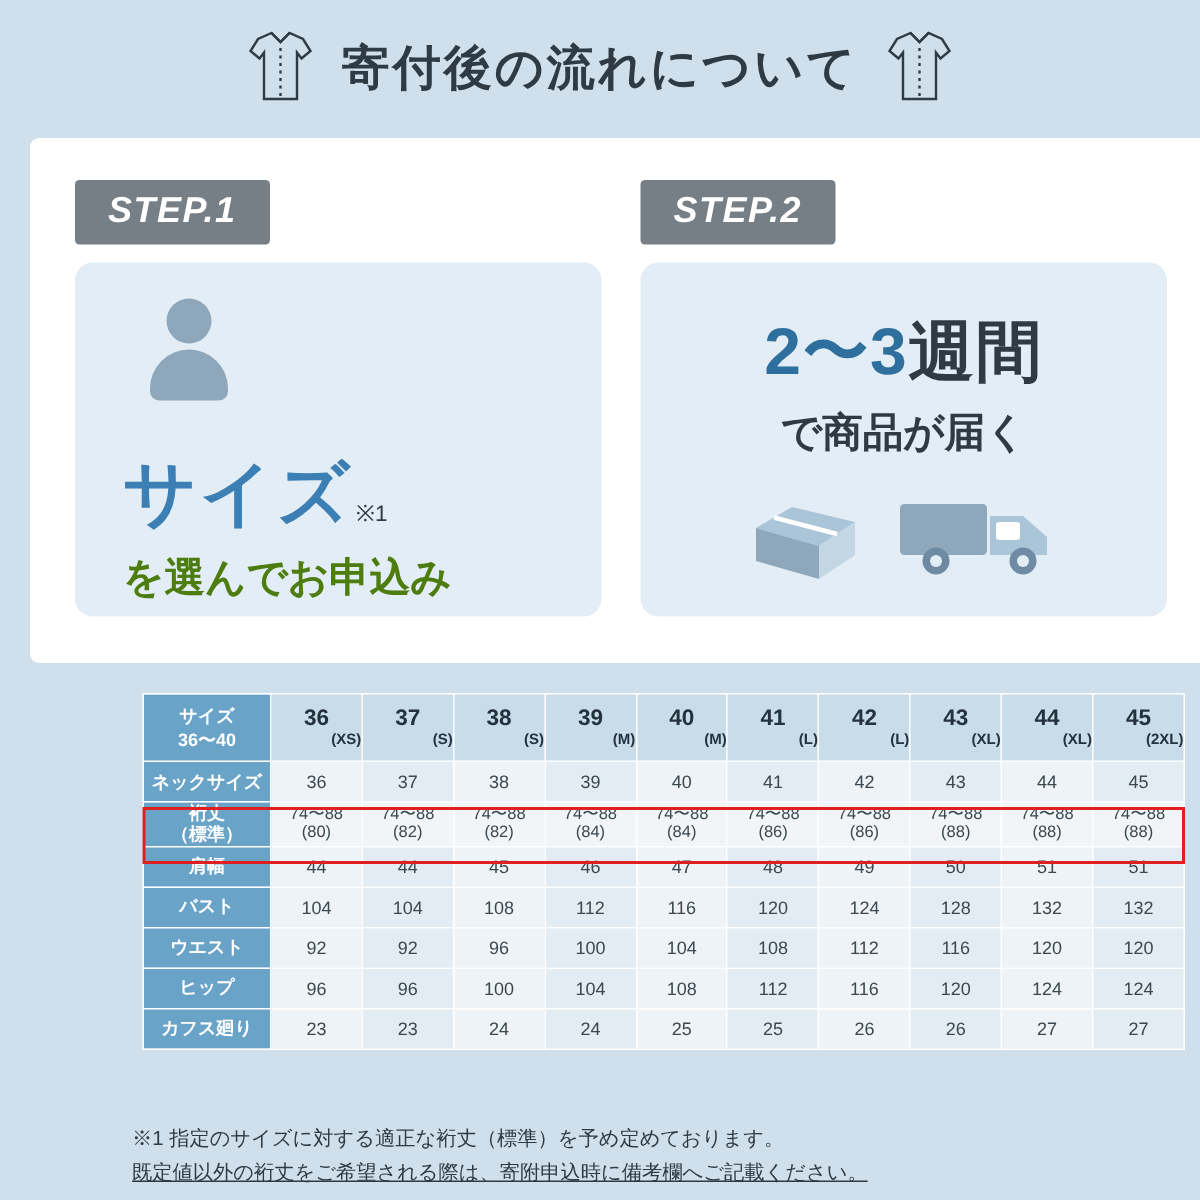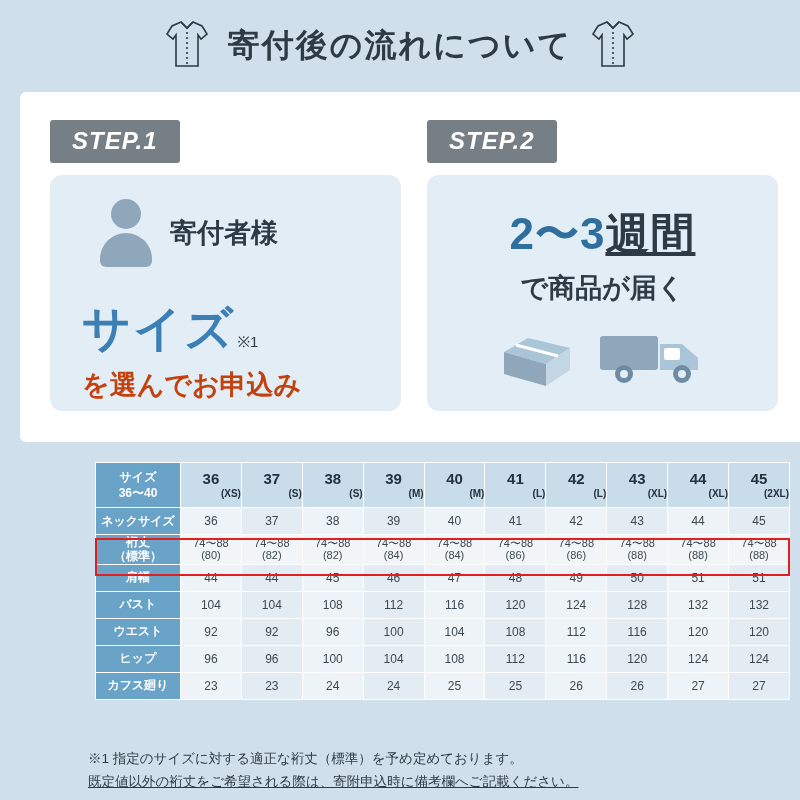--- a/index.html
+++ b/index.html
@@ -54,25 +54,25 @@
 
   
   .person-row{display:flex;align-items:center;gap:18px;margin-top:6px;margin-left:30px;}
   .person{width:52px;}
   .person .head{width:30px;height:30px;border-radius:50%;background:#8fa7bb;margin:0 auto 4px;}
   .person .body{width:52px;height:34px;background:#8fa7bb;border-radius:26px 26px 6px 6px;}
   .person-label{font-size:27px;color:#2e3a44;font-weight:bold;}
   .size-row{display:flex;align-items:flex-end;gap:2px;margin-top:30px;margin-left:12px;}
   .size-big{font-size:48px;font-weight:bold;color:#3b7fb5;letter-spacing:2px;}
   .size-note{font-size:15px;color:#2e3a44;padding-bottom:10px;}
-  .size-sub{font-size:27px;font-weight:bold;color:#c2410c;margin-top:6px;margin-left:12px;}
+  .size-sub{font-size:27px;font-weight:bold;color:#4d7c0f;margin-top:6px;margin-left:12px;}
 
   
   .weeks{font-size:44px;font-weight:bold;color:#2f6f9e;text-align:center;margin-top:12px;letter-spacing:1px;}
-  .weeks .kanji{color:#2e3a44;text-decoration:underline;}
+  .weeks .kanji{color:#2e3a44;}
   .arrive{font-size:27px;font-weight:bold;color:#2e3a44;text-align:center;margin-top:6px;}
   .delivery{display:flex;align-items:flex-end;justify-content:center;gap:22px;margin-top:18px;}
 
   
   .table-wrap{
     position:absolute;left:95px;top:462px;width:705px;
   }
   table{border-collapse:collapse;width:695px;}
   td,th{
     border:1px solid #ffffff;
@@ -142,21 +142,20 @@
     <div class="steps">
 
       <div class="step">
         <div class="step-badge">STEP.1</div>
         <div class="step-body">
           <div class="person-row">
             <div class="person">
               <div class="head"></div>
                 <div class="body"></div>
             </div>
-            <div class="person-label">寄付者様</div>
           </div>
           <div class="size-row">
             <span class="size-big">サイズ</span>
             <span class="size-note">※1</span>
           </div>
           <div class="size-sub">を選んでお申込み</div>
         </div>
       </div>
 
       <div class="step">

